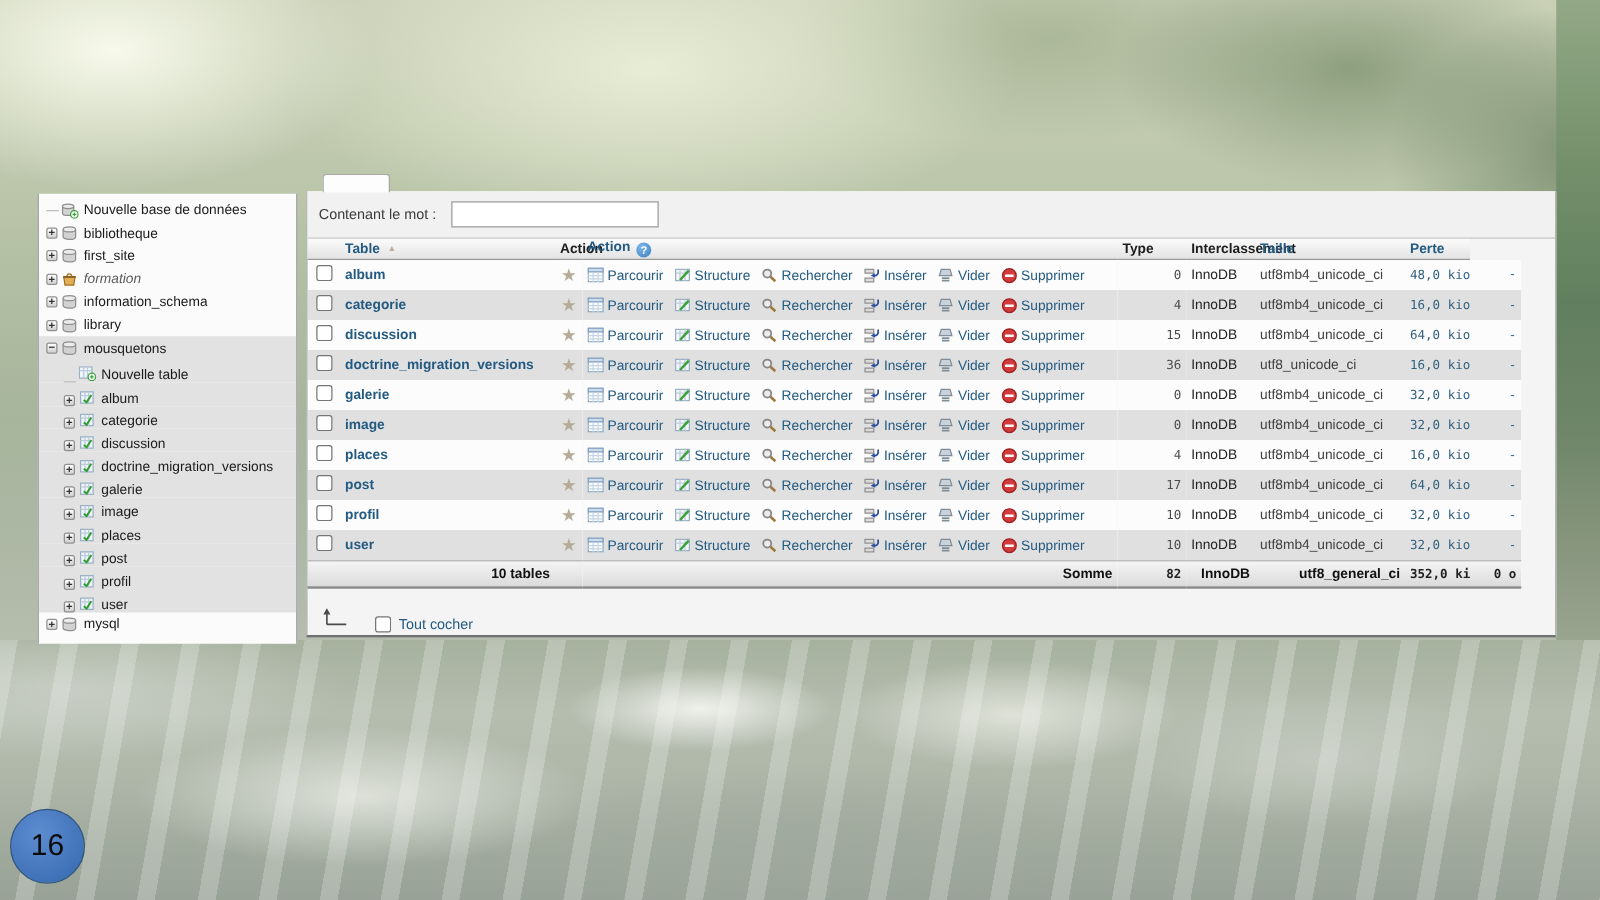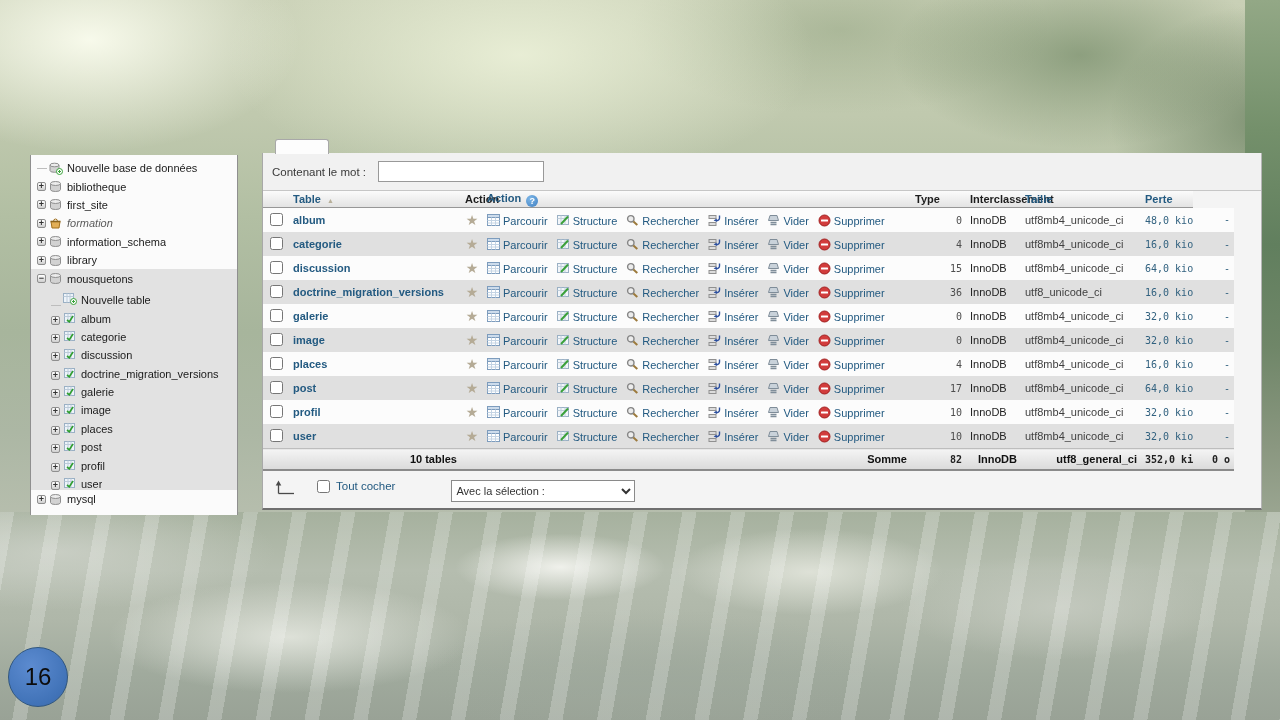--- a/index.html
+++ b/index.html
@@ -36,21 +36,21 @@
   .tree-row.sel{background:#e2e2e2;}
   .tree-row.ital .tree-label{font-style:italic;color:#5c5c5c;}
   .expander{width:9px;height:9px;box-sizing:border-box;border:1px solid #8f8f8f;border-radius:2px;
     background:linear-gradient(#ffffff,#cfcfcf);font-size:9px;line-height:7px;text-align:center;color:#333;
     margin-right:3px;flex:0 0 auto;font-weight:bold;}
   .connector{width:10px;height:1px;background:#bdbdbd;margin-right:2px;flex:0 0 auto;}
   .tree-ico{width:14px;height:13px;margin-right:4px;flex:0 0 auto;display:inline-block;}
   .tree-label{overflow:hidden;text-overflow:clip;}
 
   
-  .main{position:absolute;left:262px;top:153px;width:1000px;height:357px;background:#f4f4f4;
+  .main{position:absolute;left:245px;top:153px;width:1000px;height:357px;background:#f4f4f4;
     border-right:1px solid #b5b5b5;border-left:1px solid #a8a8a8;border-bottom:2px solid #6f6f6f;box-sizing:border-box;}
   .cutoff-tab{position:absolute;left:12px;top:-14px;width:52px;height:14px;background:#fdfdfd;
     border:1px solid #a8a8a8;border-bottom:none;border-radius:3px 3px 0 0;}
   .filter-row{height:37px;display:flex;align-items:center;border-bottom:1px solid #c6c6c6;background:#f1f1f1;}
   .filter-label{margin-left:9px;font-size:11.5px;color:#3a3a3a;}
   .filter-input{margin-left:12px;width:158px;height:17px;border:1px solid #999;background:#fff;font-size:11px;padding:1px 3px;}
 
   table.db-tables{border-collapse:collapse;table-layout:fixed;width:968px;font-size:11px;}
   table.db-tables th{height:16px;text-align:left;font-weight:bold;color:#1d1d1d;padding:0 4px;
     background:linear-gradient(#fbfbfb,#e3e3e3);border-bottom:1px solid #979797;white-space:nowrap;}
@@ -77,21 +77,21 @@
   .sort-asc{font-size:7px;color:#b8b09a;margin-left:6px;vertical-align:middle;}
   .help-badge{display:inline-block;width:12px;height:12px;border-radius:50%;
     background:radial-gradient(circle at 35% 30%,#7db7e8,#3f7fc1);color:#fff;font-size:9px;font-weight:bold;
     text-align:center;line-height:12px;margin-left:5px;vertical-align:-2px;}
   td.coll-val{color:#3f3f3f;}
   td.type-val{color:#222;}
   tr.summary td{height:20px;font-weight:bold;color:#111;background:linear-gradient(#f4f4f4,#dadada);
     border-top:1px solid #bdbdbd;border-bottom:2px solid #8a8a8a;text-align:right;}
   tr.summary td.mono{color:#222;}
 
-  .footer-controls{display:flex;align-items:flex-start;margin-top:9px;height:26px;}
+  .footer-controls{display:flex;align-items:flex-end;margin-top:9px;height:26px;}
   .checkall-arrow{margin-left:12px;flex:0 0 auto;}
   .footer-controls input[type=checkbox]{margin-left:22px;width:13px;height:13px;}
   .checkall-label{margin-left:6px;font-size:11.5px;color:#235a81;}
   .with-selected{margin-left:56px;width:184px;height:22px;font-size:11px;color:#333;
     font-family:"Liberation Sans",sans-serif;background:#fff;border:1px solid #8a8a8a;}
 
   
   .badge{position:absolute;left:8px;top:647px;width:58px;height:58px;border-radius:50%;
     background:radial-gradient(circle at 38% 32%,#5c8bd0,#4173b8 70%,#3a66a6);
     border:1.5px solid #30567f;display:flex;align-items:center;justify-content:center;
@@ -931,22 +931,19 @@
     <div class="footer-controls">
       <span class="checkall-arrow">
         <svg width="20" height="15" viewBox="0 0 20 15">
           <path d="M3.5 13.5 H19" stroke="#4a4a4a" stroke-width="1.3" fill="none"></path>
           <path d="M3.5 13.5 V4.5" stroke="#4a4a4a" stroke-width="1.3" fill="none"></path>
           <path d="M3.5 0.5 L0.7 5.5 H6.3 Z" fill="#4a4a4a"></path>
         </svg>
       </span>
       <input type="checkbox" style="">
       <span class="checkall-label">Tout cocher</span>
-      <select class="with-selected">
-        <option>Avec la sélection :</option>
-      </select>
     </div>
   </div>
 
   <div class="badge">
     <span>16</span>
   </div>
 </div>
 
 </body></html>

